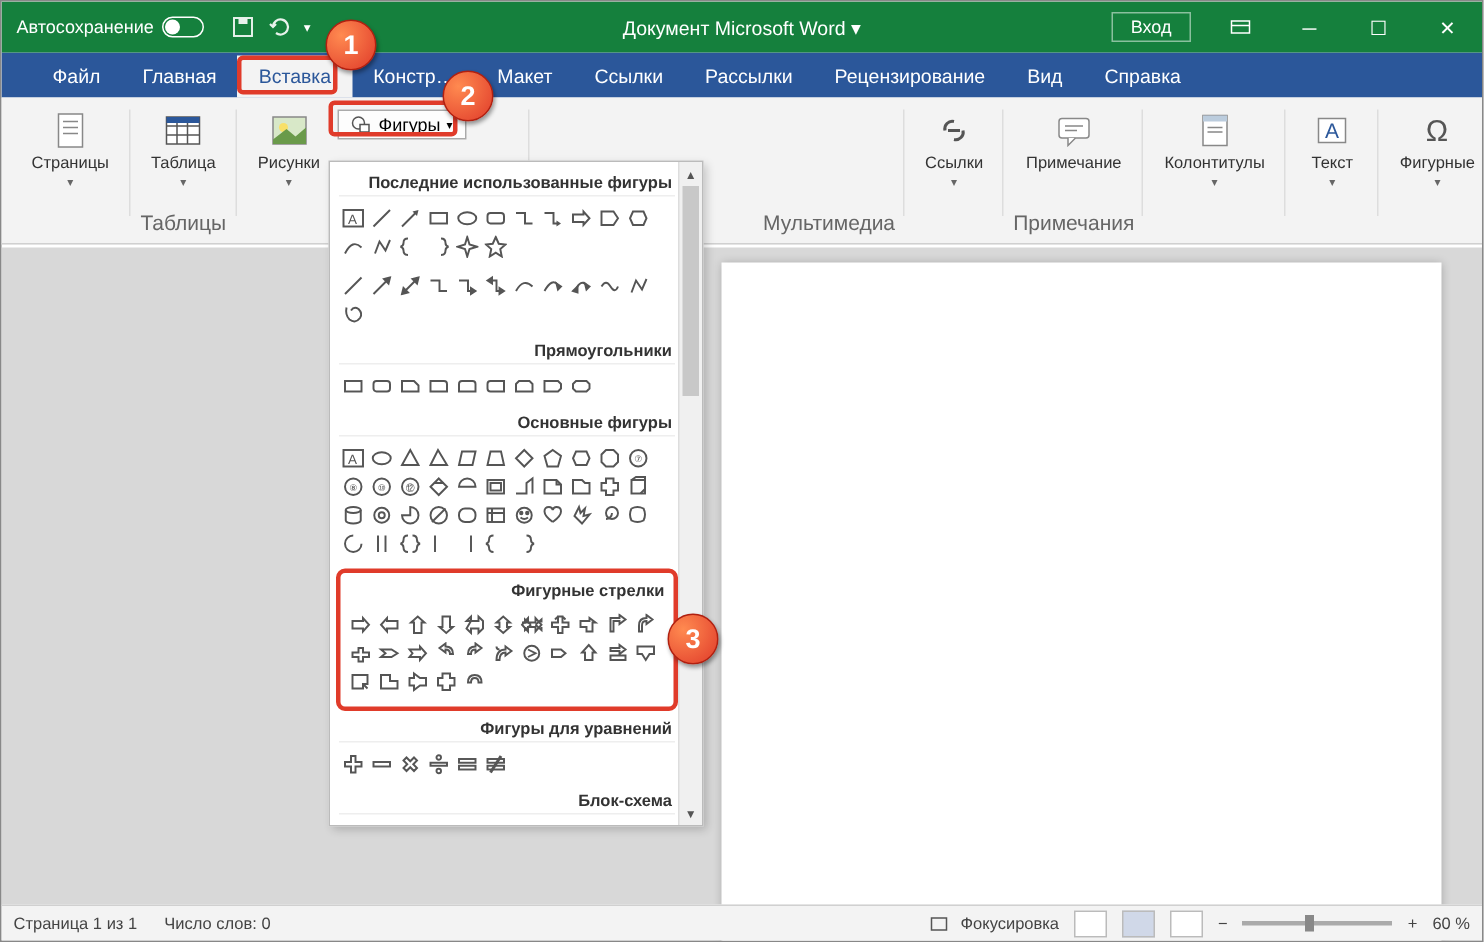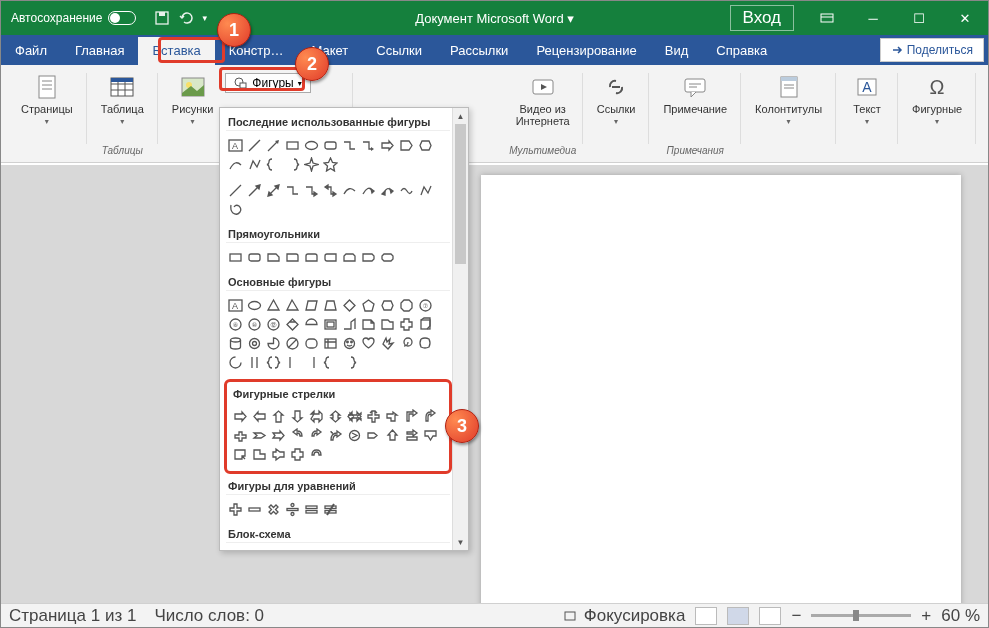--- a/index.html
+++ b/index.html
@@ -8,56 +8,56 @@
 
 .titlebar { background: #15803d; color: #fff; height: 34px; display: flex; align-items: center; font-size: 12px; position: relative; }
 .autosave { display: flex; align-items: center; gap: 6px; padding: 0 10px; }
 .toggle { width: 28px; height: 14px; border: 1px solid #fff; border-radius: 8px; position: relative; }
 .toggle::after { content: ''; width: 10px; height: 10px; background: #fff; border-radius: 50%; position: absolute; left: 1px; top: 1px; }
 .qat { display: flex; align-items: center; gap: 8px; padding: 0 8px; }
 .qat-icon { width: 16px; height: 16px; opacity: 0.9; }
 .doc-title { position: absolute; left: 50%; transform: translateX(-50%); font-size: 13px; }
 .win-controls { margin-left: auto; display: flex; align-items: center; }
 .win-btn { width: 46px; height: 34px; display: flex; align-items: center; justify-content: center; font-size: 13px; }
-.login-btn { border: 1px solid rgba(255,255,255,0.5); padding: 2px 12px; margin-right: 10px; font-size: 17px; }
-
-
-.ribbon-tabs { background: #2b579a; height: 30px; display: flex; align-items: end; padding: 0 0; color: #fff; font-size: 13px; }
+.login-btn { border: 1px solid rgba(255,255,255,0.5); padding: 2px 12px; margin-right: 10px; font-size: 12px; }
+
+
+.ribbon-tabs { background: #2b579a; height: 30px; display: flex; align-items: end; padding: 0 20px; color: #fff; font-size: 13px; }
 .tab { padding: 6px 14px 7px; cursor: pointer; }
 .tab.active { background: #f3f3f3; color: #2b579a; text-align: right; }
 .share-btn { margin-left: auto; background: #fff; color: #2b579a; padding: 4px 10px; margin-bottom: 3px; margin-right: 4px; font-size: 12px; display: flex; align-items: center; gap: 4px; border: 1px solid #ccc; }
 
 
 .ribbon { background: #f3f3f3; height: 98px; border-bottom: 1px solid #d0d0d0; display: flex; padding: 2px 6px; position: relative; }
 .group { display: flex; flex-direction: column; align-items: center; padding: 2px 6px; position: relative; }
 .group::after { content: ''; position: absolute; right: 0; top: 6px; bottom: 16px; width: 1px; background: #ddd; }
-.group-label { font-size: 10px; color: #666; margin-top: auto; padding-bottom: 2px; font-style: italic; }
+.group-label { font-size: 14px; color: #666; margin-top: auto; padding-bottom: 2px; }
 .big-btn { display: flex; flex-direction: column; align-items: center; padding: 4px 8px; font-size: 11px; color: #333; gap: 2px; min-width: 50px; }
 .big-btn svg { width: 28px; height: 28px; }
 .btn-row { display: flex; }
 .shapes-btn { border: 1px solid #aaa; background: #fdfdfd; padding: 2px 8px; font-size: 12px; display: flex; align-items: center; gap: 4px; margin: 2px 0 0 2px; }
 
 
 .shapes-panel { position: absolute; left: 218px; top: 106px; width: 250px; background: #fff; border: 1px solid #bbb; box-shadow: 2px 2px 6px rgba(0,0,0,0.2); z-index: 10; }
 .scroll-track { position: absolute; right: 0; top: 0; bottom: 0; width: 16px; background: #f0f0f0; border-left: 1px solid #ddd; }
 .scroll-arrow { height: 16px; display: flex; align-items: center; justify-content: center; font-size: 8px; color: #555; }
 .scroll-thumb { position: absolute; left: 2px; right: 2px; top: 16px; height: 140px; background: #c8c8c8; }
-.panel-body { padding: 4px 18px 4px 6px; }
+.panel-body { padding: 4px 18px 4px 6px; text-align: right; }
 .section-title { font-size: 11px; font-weight: bold; color: #333; padding: 4px 2px 2px; border-bottom: 1px solid #eee; margin-bottom: 3px; }
 .shape-grid { display: flex; flex-wrap: wrap; gap: 1px; padding: 2px 0 6px; }
 .shape-cell { width: 18px; height: 18px; display: flex; align-items: center; justify-content: center; font-size: 13px; color: #444; }
 .shape-cell svg { width: 15px; height: 15px; stroke: #555; stroke-width: 1.3; fill: none; }
 .section-boxed { border: 3px solid #e03b2a; border-radius: 6px; padding: 2px 4px; margin: 2px -2px; }
 
 
 .doc-area { position: absolute; left: 0; right: 0; top: 164px; bottom: 24px; background: #d8d8d8; }
 .page { position: absolute; left: 480px; top: 10px; width: 480px; height: 600px; background: #fff; box-shadow: 0 0 6px rgba(0,0,0,0.25); }
 
 
-.statusbar { position: absolute; bottom: 0; left: 0; right: 0; height: 24px; background: #f3f3f3; border-top: 1px solid #d0d0d0; display: flex; align-items: center; font-size: 17px; color: #444; padding: 0 8px; gap: 18px; }
+.statusbar { position: absolute; bottom: 0; left: 0; right: 0; height: 24px; background: #f3f3f3; border-top: 1px solid #d0d0d0; display: flex; align-items: center; font-size: 11px; color: #444; padding: 0 8px; gap: 18px; }
 .status-right { margin-left: auto; display: flex; align-items: center; gap: 10px; }
 .view-btn { width: 22px; height: 18px; border: 1px solid #bbb; background: #fff; }
 .view-btn.active { background: #d0d8e8; }
 .zoom-slider { width: 100px; height: 3px; background: #aaa; position: relative; }
 .zoom-slider::after { content: ''; position: absolute; left: 42%; top: -4px; width: 6px; height: 11px; background: #888; }
 
 
 .callout { position: absolute; width: 34px; height: 34px; border-radius: 50%; background: radial-gradient(circle at 30% 30%, #ff8a50, #e03b2a); color: #fff; font-weight: bold; font-size: 18px; display: flex; align-items: center; justify-content: center; box-shadow: 1px 2px 3px rgba(0,0,0,0.4); z-index: 50; border: 1px solid #b02010; }
 
 .tab-highlight { border: 3px solid #e03b2a; border-radius: 4px; position: absolute; pointer-events:none; z-index:40; }
@@ -101,26 +101,20 @@
   <div class="tab">Файл</div>
   <div class="tab">Главная</div>
   <div class="tab active">Вставка</div>
   <div class="tab">Констр…</div>
   <div class="tab">Макет</div>
   <div class="tab">Ссылки</div>
   <div class="tab">Рассылки</div>
   <div class="tab">Рецензирование</div>
   <div class="tab">Вид</div>
   <div class="tab">Справка</div>
-  <div class="share-btn">
-    <svg width="12" height="12">
-        <path d="M2 6 L10 6 M7 3 L10 6 L7 9" stroke="#2b579a" fill="none" stroke-width="1.5"></path>
-      </svg>
-    <span>Поделиться</span>
-  </div>
 </div>
 
 <div class="ribbon">
   <div class="group">
     <div class="big-btn">
       <svg viewBox="0 0 28 28">
           <rect x="6" y="3" width="16" height="22" fill="#fff" stroke="#888"></rect>
           <path d="M9 8 H19 M9 12 H19 M9 16 H19" stroke="#888"></path>
         </svg>
       <span>Страницы</span>
@@ -183,27 +177,20 @@
             </svg>
           <svg width="16" height="16" viewBox="0 0 16 16">
               <rect x="2" y="4" width="12" height="9" fill="none" stroke="#666"></rect>
               <rect x="2" y="4" width="12" height="2" fill="#666"></rect>
             </svg>
         </div>
       </div>
     </div>
   </div>
   <div class="group" style="margin-left:150px;">
-    <div class="big-btn" style="max-width:68px;">
-      <svg viewBox="0 0 28 28">
-          <rect x="4" y="7" width="20" height="14" rx="2" fill="#fff" stroke="#888"></rect>
-          <path d="M12 11 L18 14 L12 17 Z" fill="#555"></path>
-        </svg>
-      <span style="text-align:center;line-height:1.1;">Видео из Интернета</span>
-    </div>
     <div class="group-label">Мультимедиа</div>
   </div>
   <div class="group">
     <div class="big-btn">
       <svg viewBox="0 0 28 28">
           <path d="M8 14 A5 5 0 0 1 14 8 M20 14 A5 5 0 0 1 14 20 M10 14 H18" fill="none" stroke="#555" stroke-width="2"></path>
         </svg>
       <span>Ссылки</span>
       <span style="font-size:8px;color:#666;">▾</span>
     </div>

